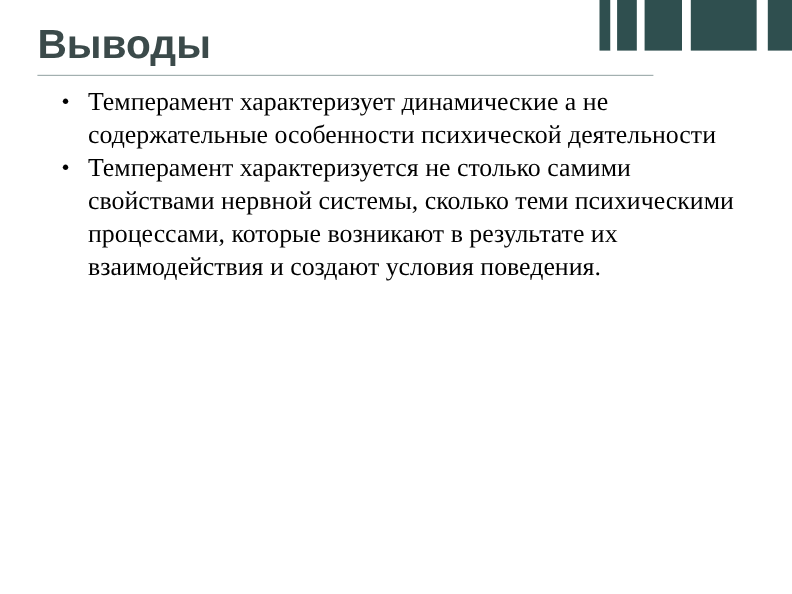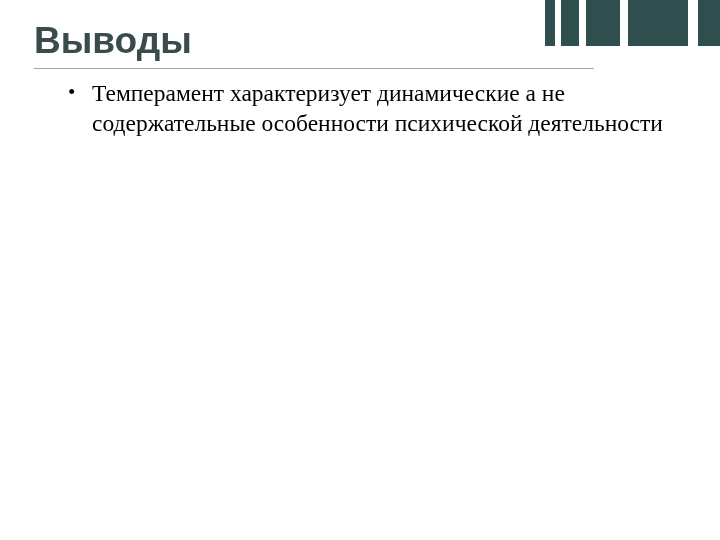--- a/index.html
+++ b/index.html
@@ -62,21 +62,21 @@
     left: 34px;
     top: 68px;
     width: 560px;
     height: 1px;
     background: #9aa8a8;
   }
 
   
   .body {
     position: absolute;
-    left: 54px;
+    left: 42px;
     top: 78px;
     width: 646px;
   }
   ul.bullets {
     list-style: none;
     margin: 0;
     padding: 0;
   }
   ul.bullets > li {
     position: relative;
@@ -113,16 +113,17 @@
     <div class="stripe stripe-b"></div>
     <div class="stripe stripe-a"></div>
   </div>
 
   <div class="title">Выводы</div>
   <div class="title-rule"></div>
 
   <div class="body">
     <ul class="bullets">
       <li>Темперамент характеризует динамические а не содержательные  особенности психической деятельности</li>
+      <li>Темперамент характеризуется не столько самими свойствами нервной системы, сколько теми психическими процессами, которые возникают в результате их взаимодействия и создают условия поведения.</li>
     </ul>
   </div>
 
 </div>
 
 </body></html>

